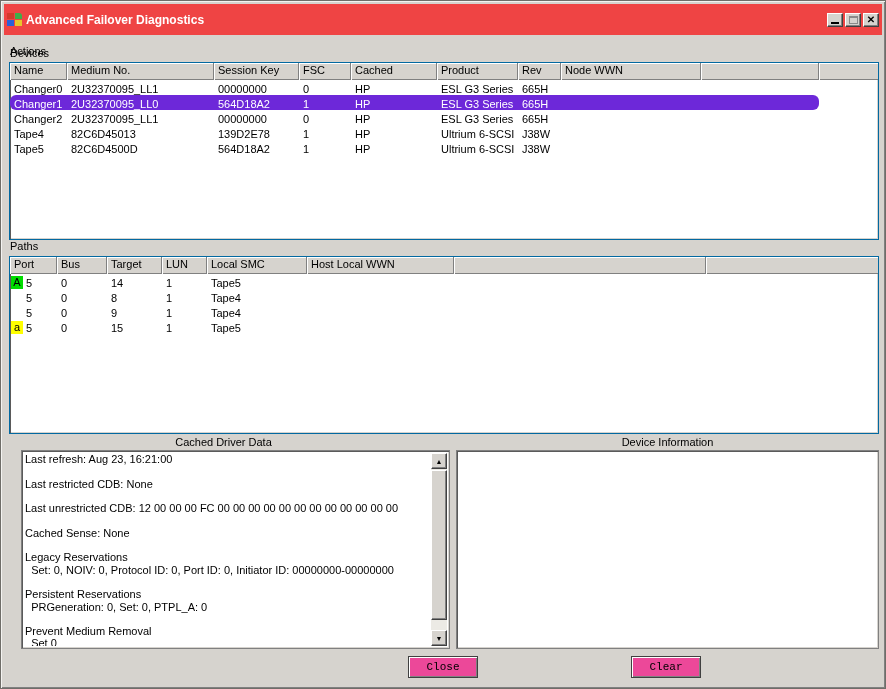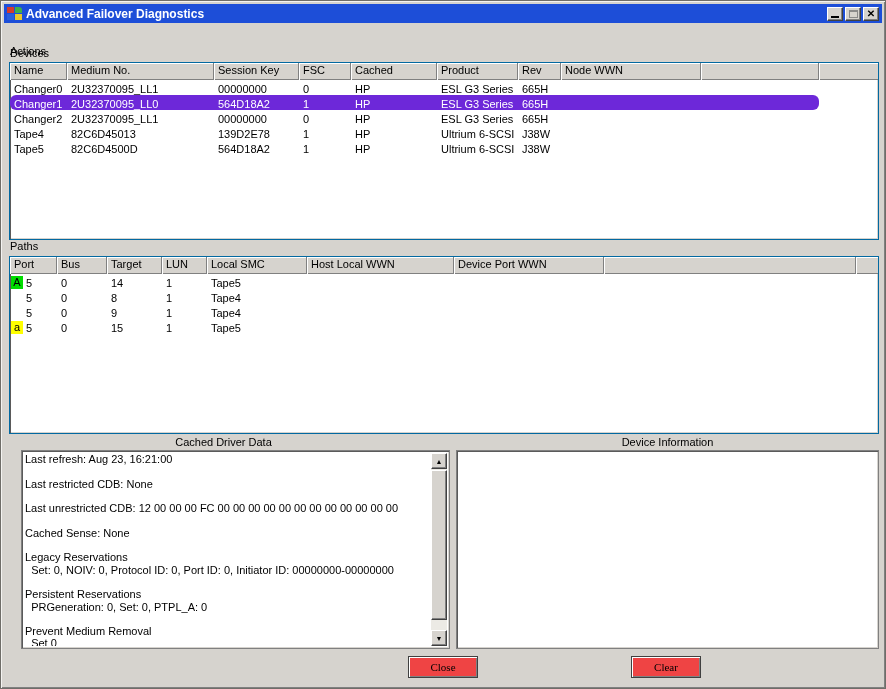--- a/index.html
+++ b/index.html
@@ -8,22 +8,22 @@
 
   .window {
     position:relative; width:886px; height:689px; background:#d6d3ce;
     border:1px solid #6f6d68;
     box-shadow: inset 1px 1px 0 #f4f3f1, inset -1px -1px 0 #808080;
     overflow:hidden;
   }
 
   
   .titlebar {
-    position:absolute; left:3px; right:3px; top:3px; height:19px;
-    background:#1d4ed8; display:flex; align-items:center; padding:0 3px;
+    position:absolute; left:3px; right:3px; top:3px; height:31px;
+    background:#ef4444; display:flex; align-items:center; padding:0 3px;
   }
   .app-icon { width:14px; height:13px; display:grid; grid-template-columns:7px 7px; grid-template-rows:6px 6px; gap:1px 1px; }
   .app-icon span { display:block; }
   .pane-red    { background:#d33a2c; }
   .pane-green  { background:#3fae49; border-top-right-radius:3px;}
   .pane-blue   { background:#2b5fd9; }
   .pane-yellow { background:#e8c62c; }
   .title-text { color:#fff; font-weight:bold; font-size:12px; margin-left:5px; white-space:nowrap; }
   .tb-buttons { margin-left:auto; display:flex; gap:2px; }
   .tb-btn {
@@ -104,24 +104,24 @@
   }
   .vs-up { top:0; } .vs-down { bottom:0; }
   .vs-thumb {
     position:absolute; left:0; top:17px; width:16px; height:150px; background:#d6d3ce;
     border:1px solid; border-color:#ffffff #404040 #404040 #ffffff;
     box-shadow: inset -1px -1px 0 #808080;
   }
 
   
   .push-btn {
-    position:absolute; top:655px; width:70px; height:22px; background:#ef4444;
+    position:absolute; top:655px; width:70px; height:22px; background:#ec4899;
     border:1px solid #404040;
     box-shadow: inset 1px 1px 0 #ffffff, inset -1px -1px 0 #808080;
-    font-family:Liberation Serif, serif; font-size:11px; cursor:default;
+    font-family:Liberation Mono, monospace; font-size:11px; cursor:default;
   }
   .btn-close { left:407px; }
   .btn-clear { left:630px; }
 </style>
 </head>
 <body>
 
 <div class="window">
 
   <div class="titlebar">
@@ -222,21 +222,20 @@
 
   <div class="group-label" style="top:239px">Paths</div>
   <div class="listview" style="top:255px">
     <div class="lv-header">
       <span class="lv-hcell pc0">Port</span>
       <span class="lv-hcell pc1">Bus</span>
       <span class="lv-hcell pc2">Target</span>
       <span class="lv-hcell pc3">LUN</span>
       <span class="lv-hcell pc4">Local SMC</span>
       <span class="lv-hcell pc5">Host Local WWN</span>
-      <span class="lv-hcell pc6">Device Port WWN</span>
       <span class="lv-hcell pc7"></span>
       <span class="lv-hcell lv-hfill"></span>
     </div>
     <div class="lv-row">
       <span class="lv-cell pc0 port-cell">
           <span class="badge badge-green">A</span>
           <span>5</span>
         </span>
         <span class="lv-cell pc1">0</span>
         <span class="lv-cell pc2">14</span>

